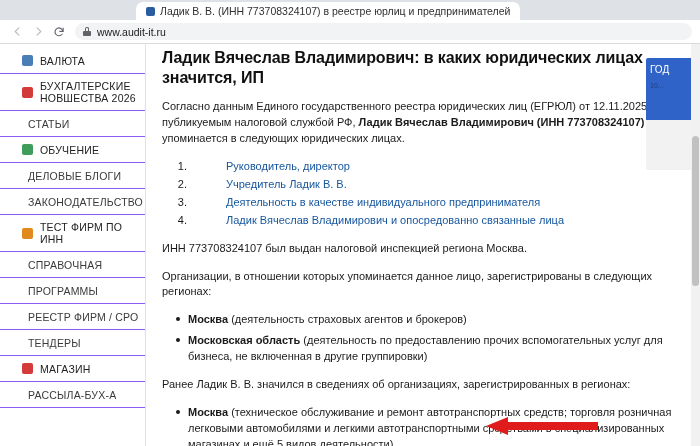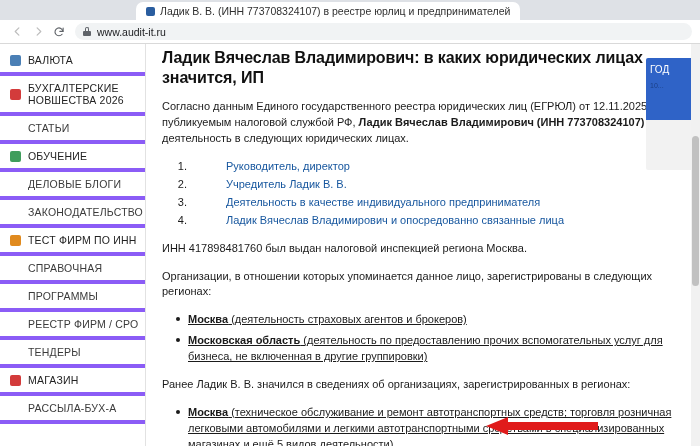--- a/index.html
+++ b/index.html
@@ -140,25 +140,25 @@
     width: 146px;
     background: #ffffff;
     border-right: 1px solid #e2e2e2;
     padding-top: 4px;
     box-sizing: border-box;
     flex: 0 0 auto;
   }
   .side-item {
     display: flex;
     align-items: center;
-    padding: 6px 6px 6px 10px;
+    padding: 6px 6px 6px 22px;
     font-size: 10.5px;
     letter-spacing: 0.2px;
     color: #222222;
-    border-bottom: 4px solid #8b5cf6;
+    border-bottom: 1px solid #8b5cf6;
     box-sizing: border-box;
     min-height: 26px;
   }
   .side-item.sub {
     padding-left: 28px;
     color: #3a3a3a;
   }
   .side-ico {
     width: 11px;
     height: 11px;
@@ -202,21 +202,20 @@
     color: #1b1b1b;
   }
   ol.num-list li {
     margin-bottom: 2px;
   }
   ol.num-list li span { color: #16569e; margin-left: 36px; }
   ul.bullets {
     margin: 11px 0 12px 0;
     padding-left: 16px;
     list-style: none;
-    text-decoration: underline;
   }
   ul.bullets li {
     position: relative;
     margin-bottom: 5px;
     padding-left: 10px;
   }
   ul.bullets li:before {
     content: "";
     position: absolute;
     left: -2px;
@@ -368,31 +367,31 @@
       <div class="side-item sub">
         <span>РАССЫЛА-БУХ-А</span>
       </div>
     </div>
 
     <div class="content">
 
       <h1 class="article-title">Ладик Вячеслав Владимирович: в каких юридических лицах значится, ИП</h1>
 
       <p class="para">
-        <span>Согласно данным Единого государственного реестра юридических лиц (ЕГРЮЛ) от 12.11.2025, публикуемым налоговой службой РФ, </span><span class="bold">Ладик Вячеслав Владимирович (ИНН 773708324107)</span><span> деятельность в следующих юридических лицах.</span>
+        <span>Согласно данным Единого государственного реестра юридических лиц (ЕГРЮЛ) от 12.11.2025, публикуемым налоговой службой РФ, </span><span class="bold">Ладик Вячеслав Владимирович (ИНН 773708324107)</span><span> упоминается в следующих юридических лицах.</span>
       </p>
 
       <ol class="num-list">
         <li><span>Руководитель, директор</span></li>
         <li><span>Учредитель Ладик В. В.</span></li>
         <li><span>Деятельность в качестве индивидуального предпринимателя</span></li>
         <li><span>Ладик Вячеслав Владимирович и опосредованно связанные лица</span></li>
       </ol>
 
-      <p class="para">ИНН 417898481760 был выдан налоговой инспекцией региона Москва.</p>
+      <p class="para">ИНН 773708324107 был выдан налоговой инспекцией региона Москва.</p>
 
       <p class="para">Организации, в отношении которых упоминается данное лицо, зарегистрированы в следующих регионах:</p>
 
       <ul class="bullets">
         <li>
           <span class="bold">Москва</span><span> (деятельность страховых агентов и брокеров)</span>
         </li>
         <li>
           <span class="bold">Московская область</span><span> (деятельность по предоставлению прочих вспомогательных услуг для бизнеса, не включенная в другие группировки)</span>
         </li>

